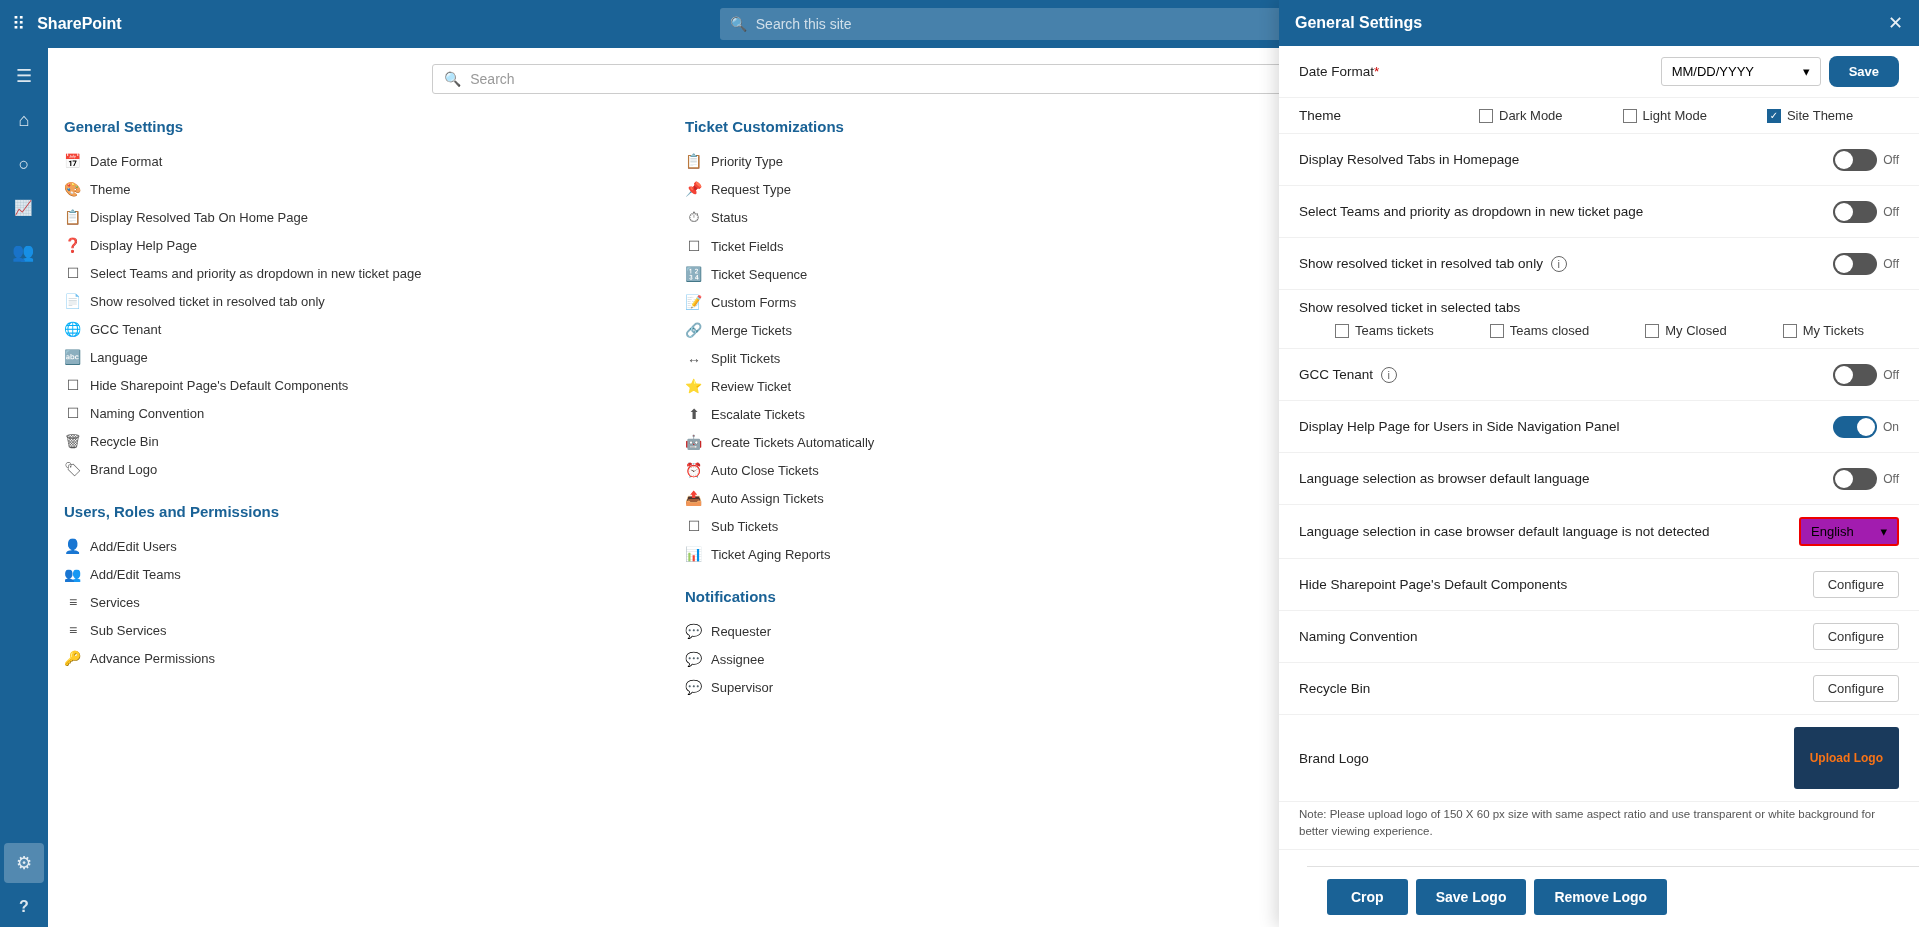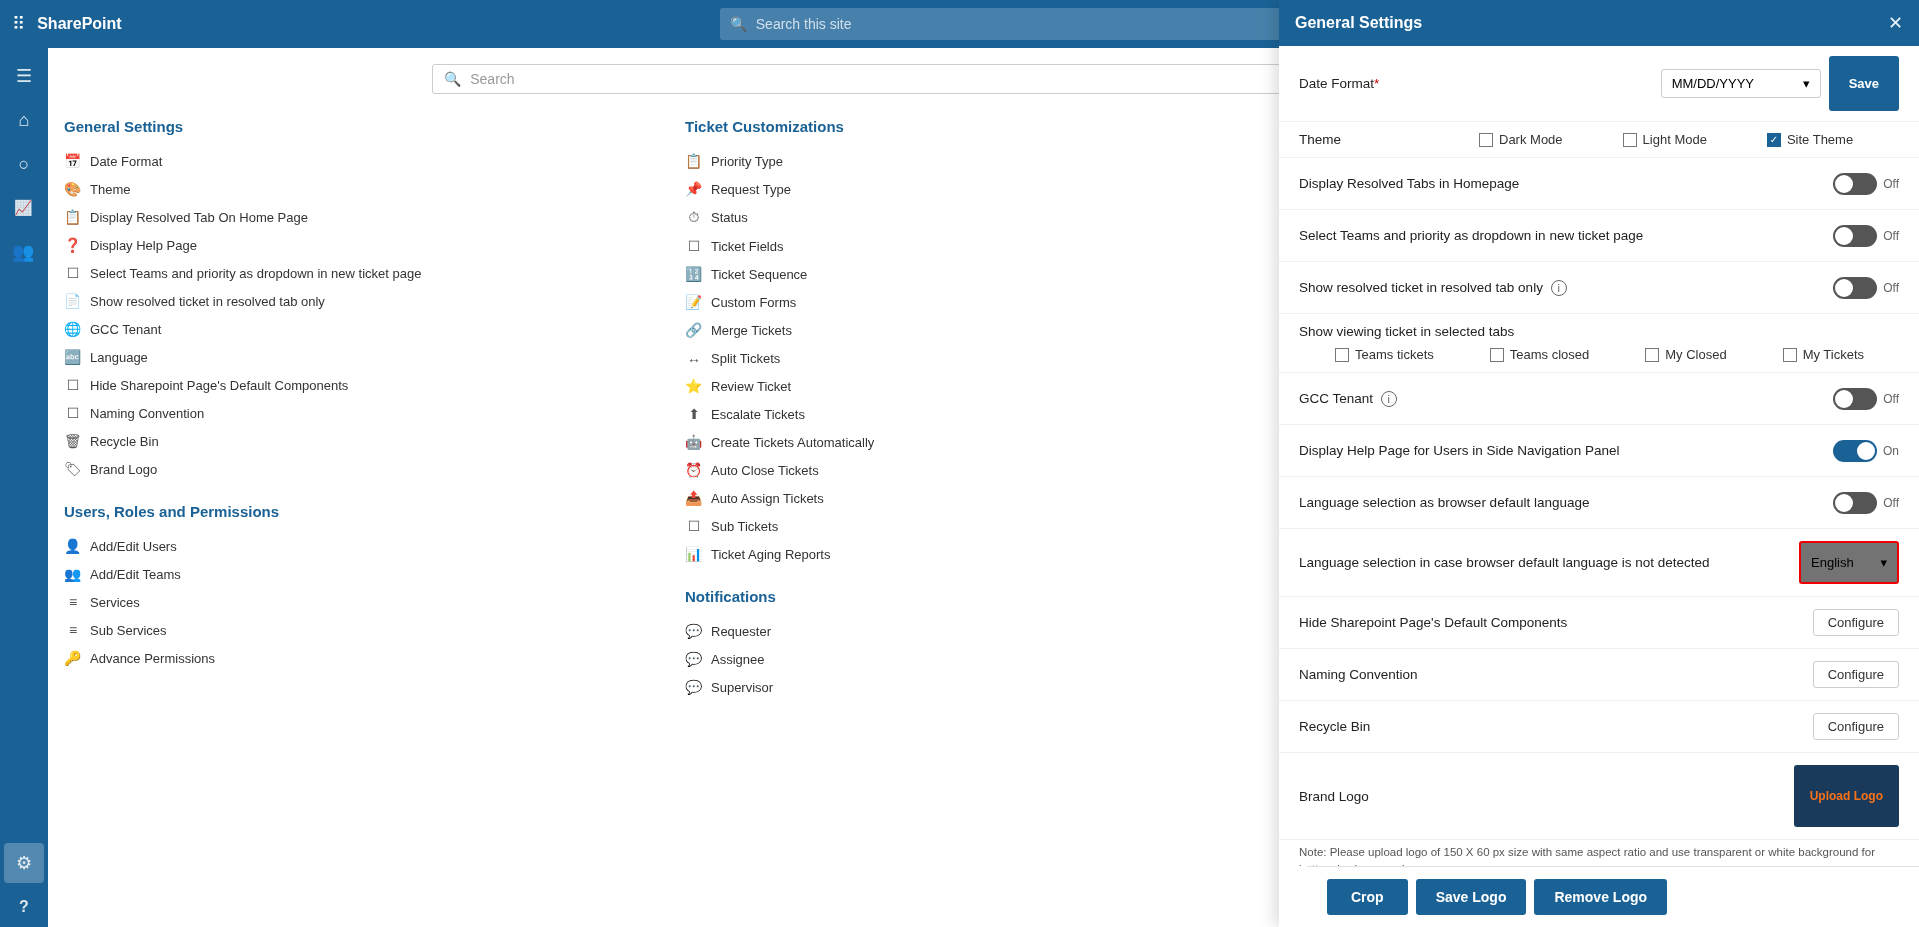--- a/index.html
+++ b/index.html
@@ -205,22 +205,22 @@
       min-width: 160px;
       display: flex;
       align-items: center;
       justify-content: space-between;
       cursor: pointer;
     }
     .save-btn {
       background: #1a6296;
       color: white;
       border: none;
-      border-radius: 3px;
-      padding: 20px 20px;
+      border-radius: 8px;
+      padding: 8px 20px;
       font-size: 13px;
       cursor: pointer;
       font-weight: 600;
     }
 
     
     .theme-row {
       padding: 10px 20px;
       border-bottom: 1px solid #f0f0f0;
     }
@@ -304,23 +304,23 @@
       font-size: 13px;
       background: white;
       cursor: pointer;
       color: #333;
     }
 
     
     .lang-dropdown {
       border: 2px solid #e00;
       border-radius: 3px;
-      padding: 12px 10px;
+      padding: 5px 10px;
       font-size: 13px;
-      background: #737373;
+      background: #a21caf;
       min-width: 100px;
       display: flex;
       align-items: center;
       justify-content: space-between;
       gap: 9px;
       cursor: pointer;
     }
 
     
     .info-icon {
@@ -656,21 +656,21 @@
       </span>
       <div class="toggle-wrap">
         <div class="toggle">
           <div class="toggle-knob"></div>
         </div>
         <span class="toggle-status">Off</span>
       </div>
     </div>
 
     <div class="resolved-tabs-row">
-      <div class="resolved-tabs-label">Show viewing ticket in selected tabs</div>
+      <div class="resolved-tabs-label">Show resolved ticket in selected tabs</div>
       <div class="resolved-tabs-options">
         <div class="theme-option">
           <div class="checkbox-sq"></div>
           <span>Teams tickets</span>
         </div>
         <div class="theme-option">
           <div class="checkbox-sq"></div>
           <span>Teams closed</span>
         </div>
         <div class="theme-option">

